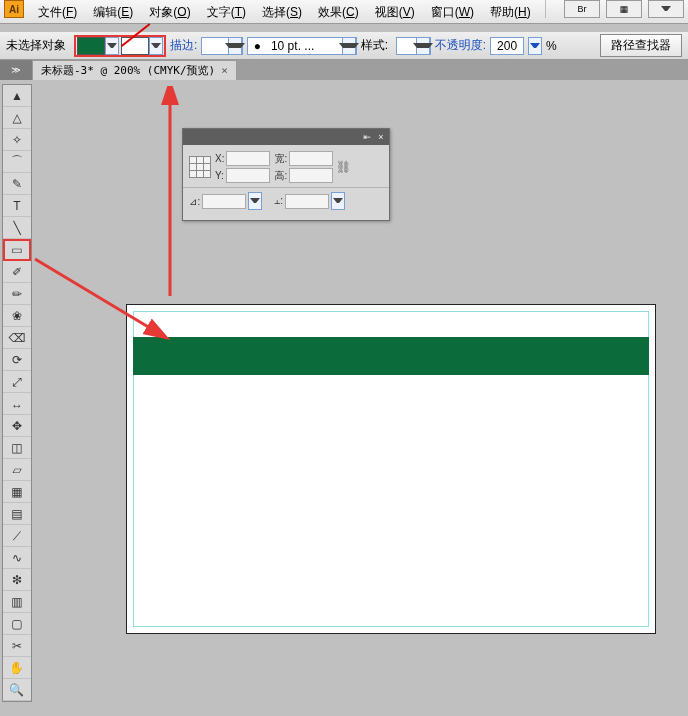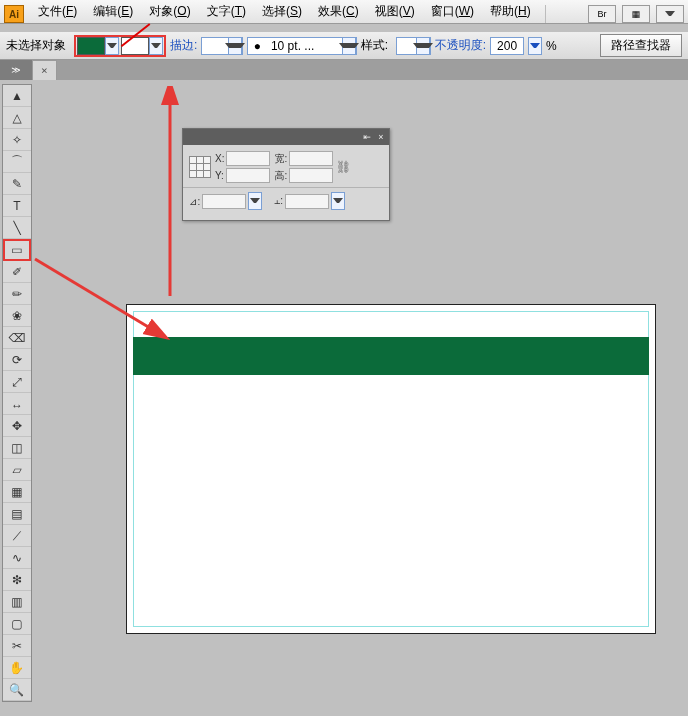--- a/index.html
+++ b/index.html
@@ -1,25 +1,25 @@
 <!DOCTYPE html>
 <html><head>
 <meta charset="utf-8">
 <style>
   * { box-sizing: border-box; margin: 0; padding: 0; }
   body { width: 688px; height: 716px; font-family: "Microsoft YaHei","SimSun",Arial,sans-serif; font-size: 12px; background: #c0c0c0; overflow: hidden; position: relative; }
 
   
-  .menubar { height: 24px; background: linear-gradient(#f7f7f7,#e3e3e3); display: flex; align-items: flex-end; padding: 0 4px; border-bottom: 1px solid #9a9a9a; }
+  .menubar { height: 24px; background: linear-gradient(#f7f7f7,#e3e3e3); display: flex; align-items: flex-start; padding: 0 4px; border-bottom: 1px solid #9a9a9a; }
   .ai-logo { width: 20px; height: 18px; background: #f8a11a; border: 1px solid #a86400; display: flex; align-items: center; justify-content: center; font-weight: bold; font-size: 10px; color: #5a3700; margin-right: 6px; }
   .menu-item { padding: 0 8px; line-height: 24px; cursor: default; }
   .menu-item u { text-decoration: underline; }
   .menu-sep { width: 1px; height: 18px; background: #bcbcbc; margin: 0 6px; }
   .menu-end { margin-left: auto; display: flex; align-items: center; gap: 6px; }
-  .sq-btn { width: 28px; height: 18px; border: 1px solid #9a9a9a; background: #efefef; display:flex; align-items:center; justify-content:center; font-size:9px;}
+  .sq-btn { width: 36px; height: 18px; border: 1px solid #9a9a9a; background: #efefef; display:flex; align-items:center; justify-content:center; font-size:9px;}
   .dd { width: 10px; height: 6px; border-left: 4px solid transparent; border-right: 4px solid transparent; border-top: 5px solid #444; }
 
   
   .ctrlbar { height: 28px; background: linear-gradient(#efefef,#d9d9d9); display: flex; align-items: center; padding: 0 6px; border-bottom: 1px solid #9a9a9a; gap: 4px; margin-top: 8px; }
   .ctrl-label { padding-right: 4px; }
   .swatch-group { display:flex; align-items:center; border:2px solid #e53935; padding:1px; height:22px; }
   .swatch { width: 28px; height: 18px; border: 1px solid #555; background: #0b6b3a; }
   .swatch-none { width: 28px; height: 18px; border:1px solid #555; background:#fff; position:relative; margin-left:2px;}
   .swatch-none::after { content:""; position:absolute; left:0; top:50%; width:140%; height:2px; background:#d00; transform:rotate(-38deg) translateY(-50%); transform-origin:left center;}
   .small-dd { width:14px; height:18px; border:1px solid #7a9fd4; background:#eef4ff; display:flex; align-items:center; justify-content:center;}
@@ -141,20 +141,21 @@
       <span class="dd" style="border-top-color:#1a4fbf;"></span>
     </div>
   <span>%</span>
 
   <div class="doc-btn" style="margin-left:auto;">路径查找器</div>
 </div>
 
 <div class="tabrow">
   <div class="corner-arrow">≫</div>
   <div class="doc-tab">
+    <span>未标题-3* @ 200% (CMYK/预览)</span>
     <span class="tab-close">×</span>
   </div>
 </div>
 
 <div class="toolbox" id="toolbox">
     <div class="tool">▲</div>
     <div class="tool">△</div>
     <div class="tool">✧</div>
     <div class="tool">⌒</div>
     <div class="tool">✎</div>

